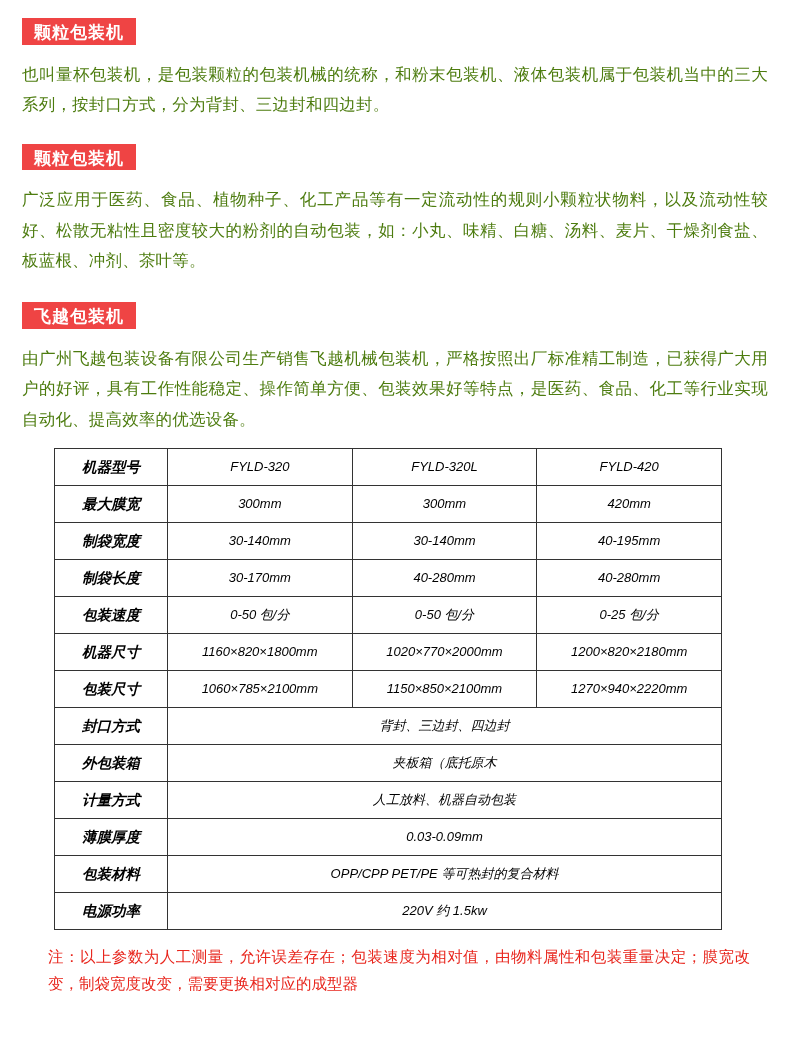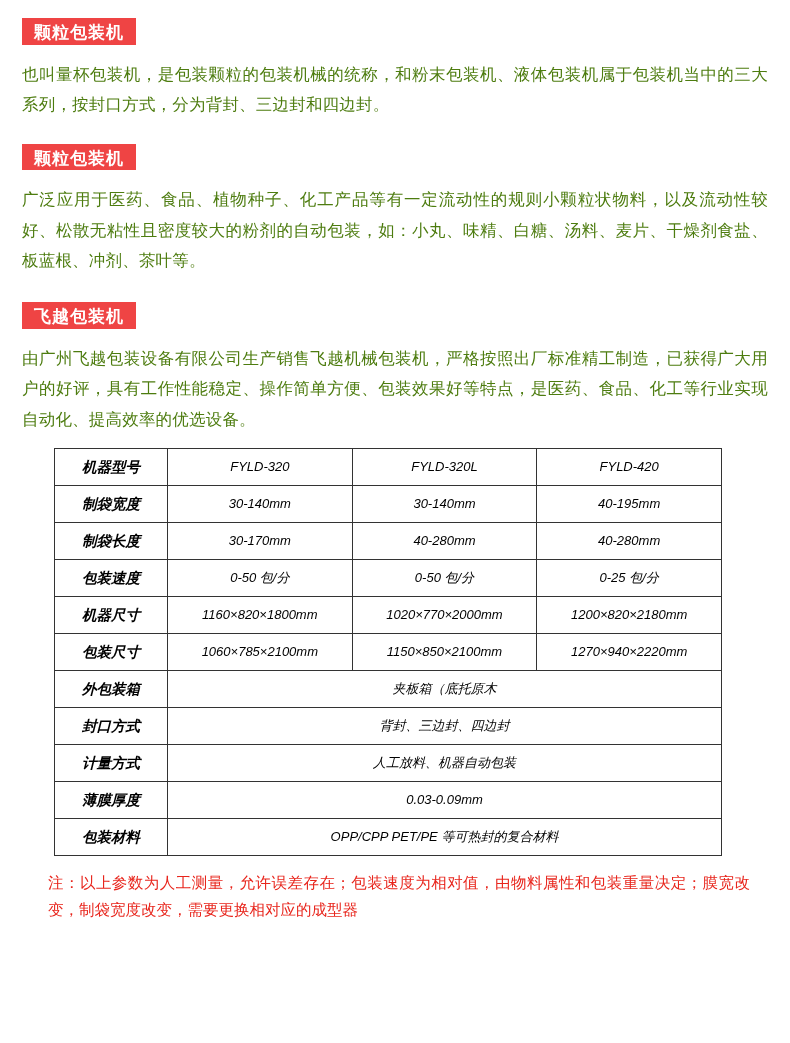--- a/index.html
+++ b/index.html
@@ -99,20 +99,26 @@
   <div class="spec-wrap">
     <table class="spec">
       <tbody id="spec-body">
           <tr>
             <td class="label">机器型号</td>
             <td>FYLD-320</td>
             <td>FYLD-320L</td>
             <td>FYLD-420</td>
           </tr>
           <tr>
+            <td class="label">最大膜宽</td>
+            <td>300mm</td>
+            <td>300mm</td>
+            <td>420mm</td>
+          </tr>
+          <tr>
             <td class="label">制袋宽度</td>
             <td>30-140mm</td>
             <td>30-140mm</td>
             <td>40-195mm</td>
           </tr>
           <tr>
             <td class="label">制袋长度</td>
             <td>30-170mm</td>
             <td>40-280mm</td>
             <td>40-280mm</td>
@@ -129,38 +135,42 @@
             <td>1020×770×2000mm</td>
             <td>1200×820×2180mm</td>
           </tr>
           <tr>
             <td class="label">包装尺寸</td>
             <td>1060×785×2100mm</td>
             <td>1150×850×2100mm</td>
             <td>1270×940×2220mm</td>
           </tr>
           <tr>
+            <td class="label">封口方式</td>
+            <td colspan="3">背封、三边封、四边封</td>
+          </tr>
+          <tr>
             <td class="label">外包装箱</td>
             <td colspan="3">夹板箱（底托原木</td>
-          </tr>
-          <tr>
-            <td class="label">封口方式</td>
-            <td colspan="3">背封、三边封、四边封</td>
           </tr>
           <tr>
             <td class="label">计量方式</td>
             <td colspan="3">人工放料、机器自动包装</td>
           </tr>
           <tr>
             <td class="label">薄膜厚度</td>
             <td colspan="3">0.03-0.09mm</td>
           </tr>
           <tr>
             <td class="label">包装材料</td>
             <td colspan="3">OPP/CPP PET/PE 等可热封的复合材料</td>
           </tr>
+          <tr>
+            <td class="label">电源功率</td>
+            <td colspan="3">220V    约 1.5kw</td>
+          </tr>
         </tbody>
     </table>
   </div>
 
   <div class="note">注：以上参数为人工测量，允许误差存在；包装速度为相对值，由物料属性和包装重量决定；膜宽改变，制袋宽度改变，需要更换相对应的成型器</div>
 
 </div>
 
 </body></html>

